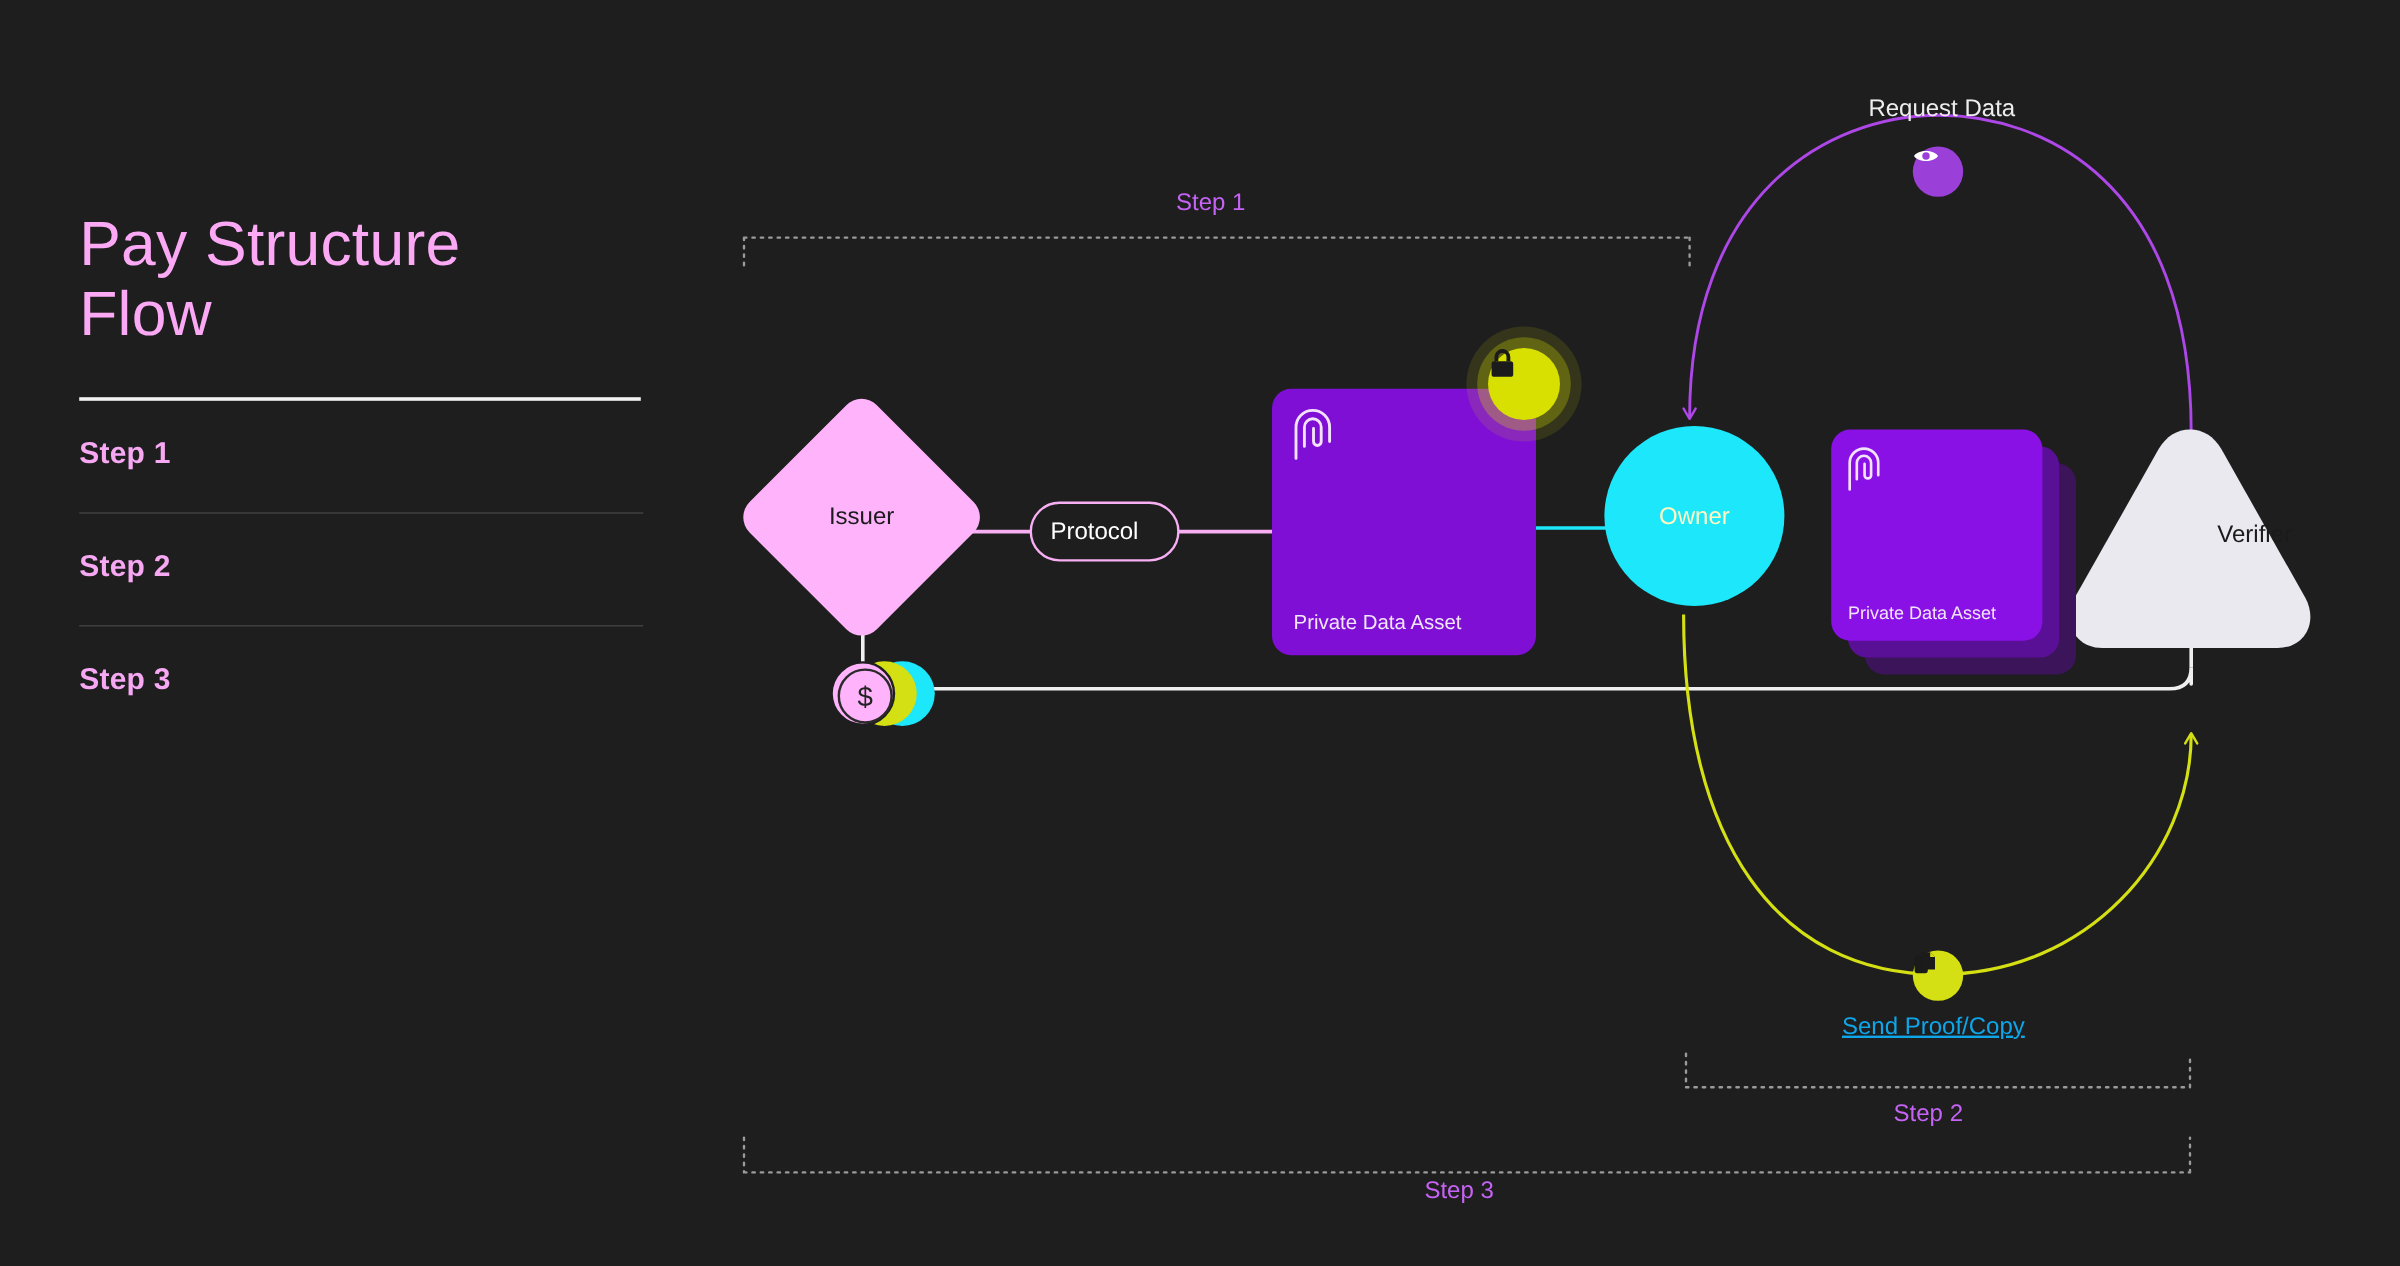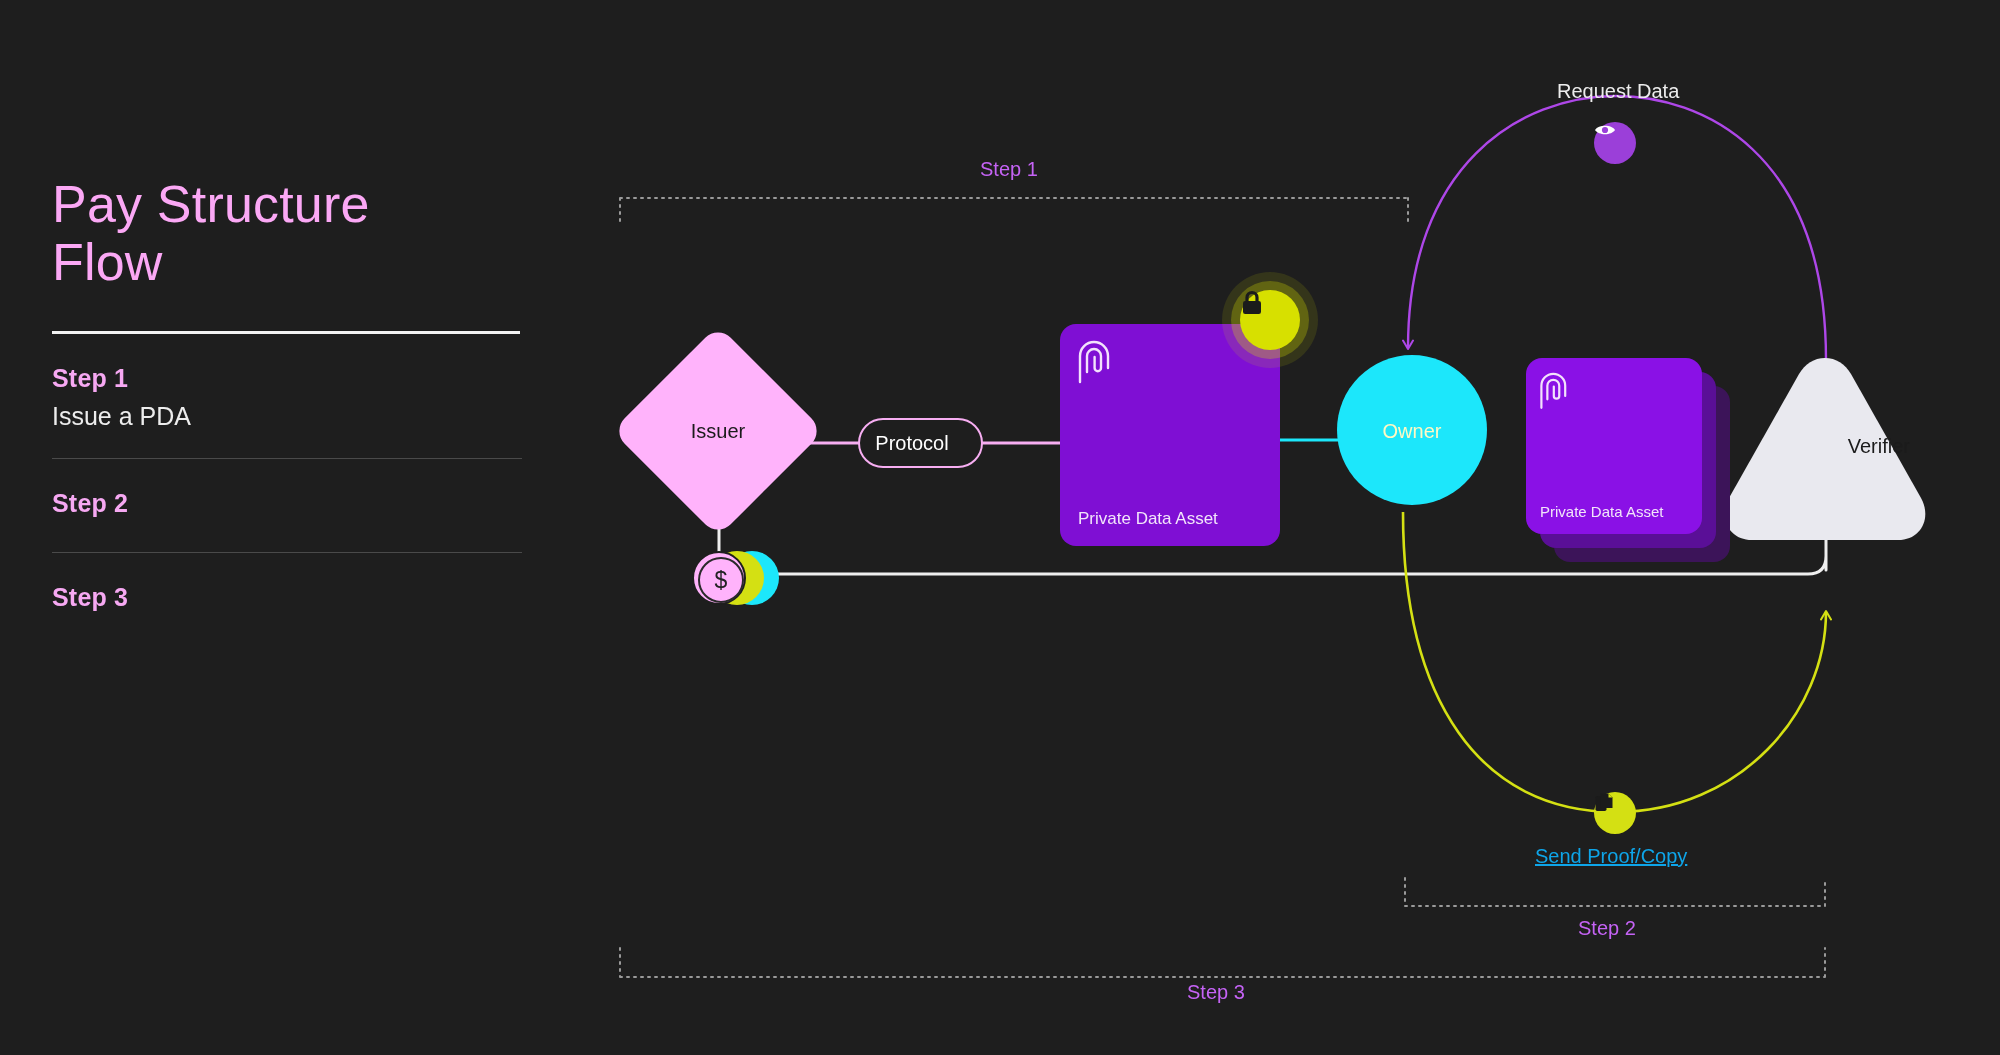--- a/index.html
+++ b/index.html
@@ -12,21 +12,21 @@
   }
   #root {
     position: relative;
     width: 2000px; height: 1055px;
     background: #1E1E1E;
   }
 
   
   .sidebar {
     position: absolute;
-    left: 52px; top: 175px;
+    left: 66px; top: 175px;
     width: 470px;
   }
   .page-title {
     font-size: 52px;
     line-height: 1.12;
     font-weight: 400;
     color: #FBA8F5;
     letter-spacing: 0.2px;
     white-space: pre-line;
   }
@@ -206,21 +206,20 @@
 
 <div id="root">
 
   <div class="sidebar">
     <div class="page-title">Pay Structure
 Flow</div>
     <div class="title-rule"></div>
 
     <div class="step-block">
       <div class="step-key">Step 1</div>
-      <div class="step-desc">Issue a PDA</div>
     </div>
     <div class="step-block">
       <div class="step-key">Step 2</div>
     </div>
     <div class="step-block">
       <div class="step-key">Step 3</div>
     </div>
   </div>
 
   <div class="stage">

